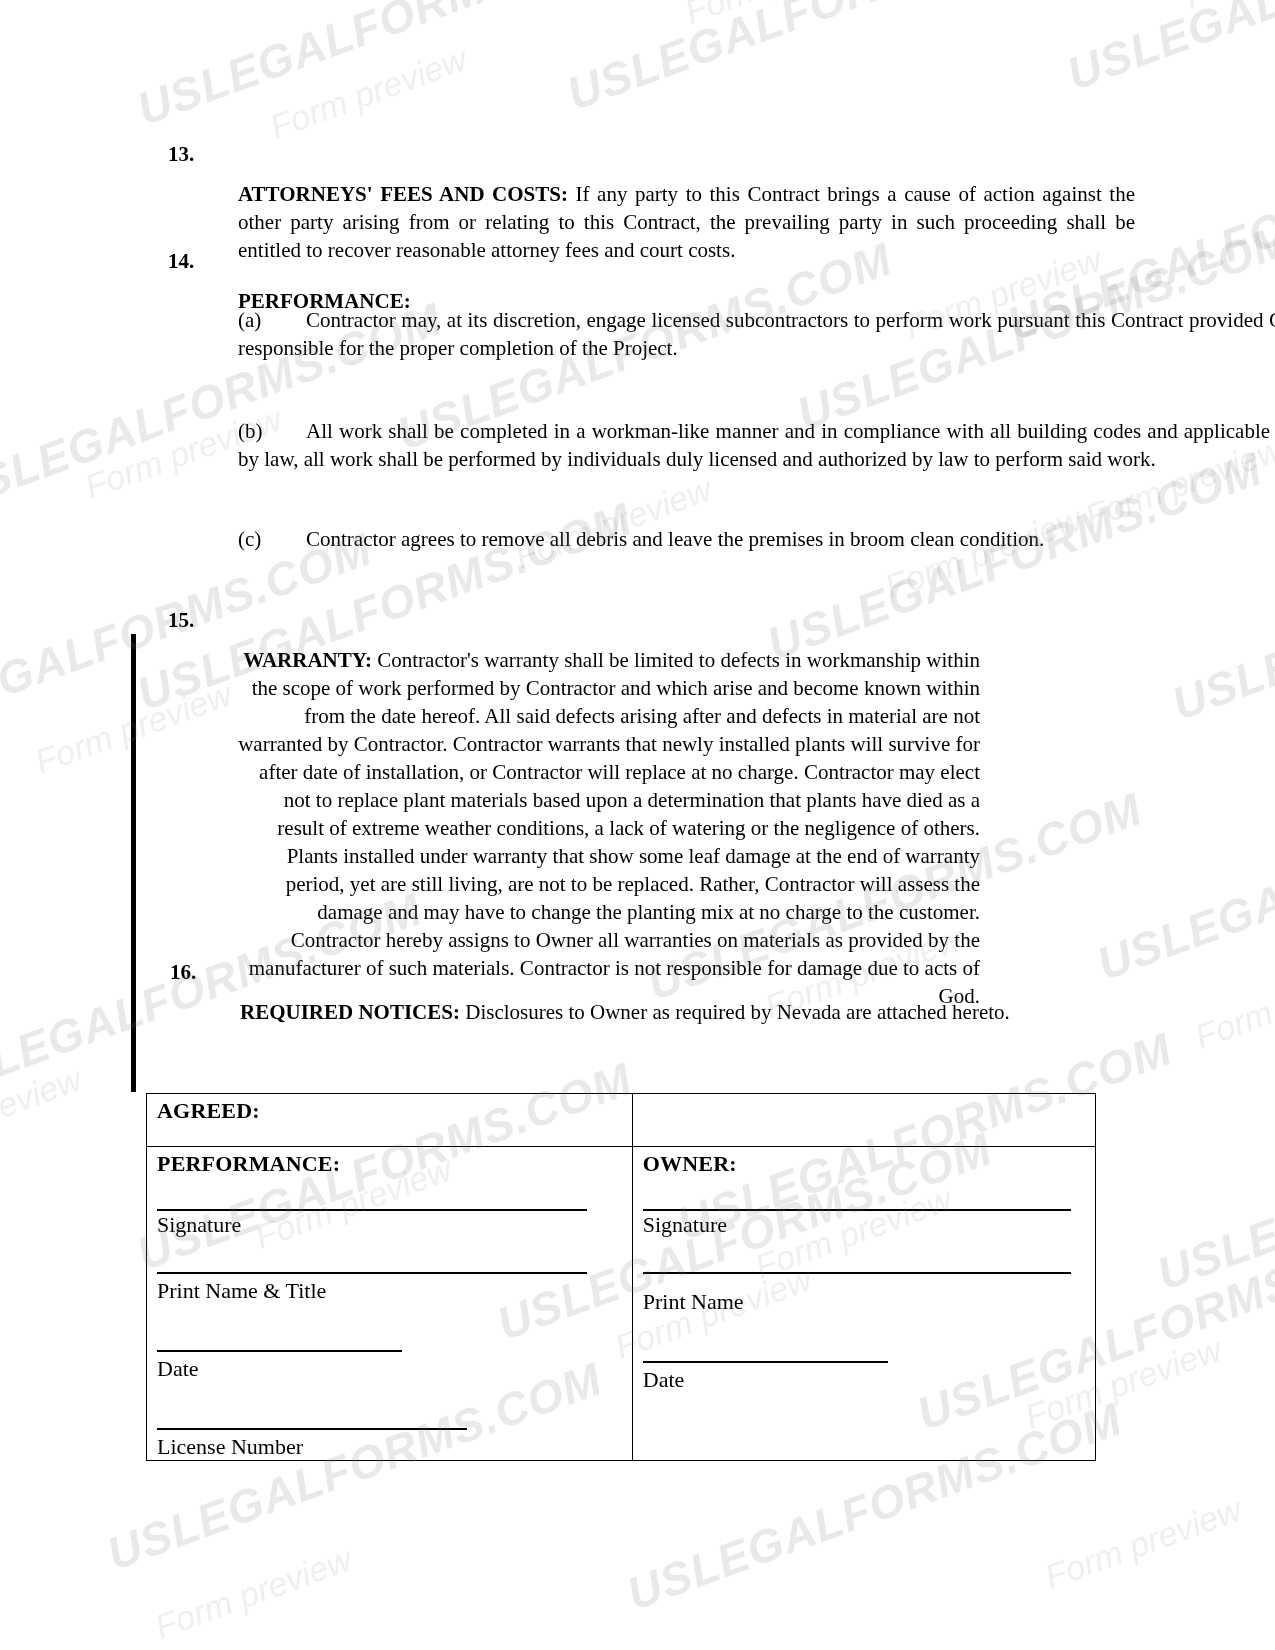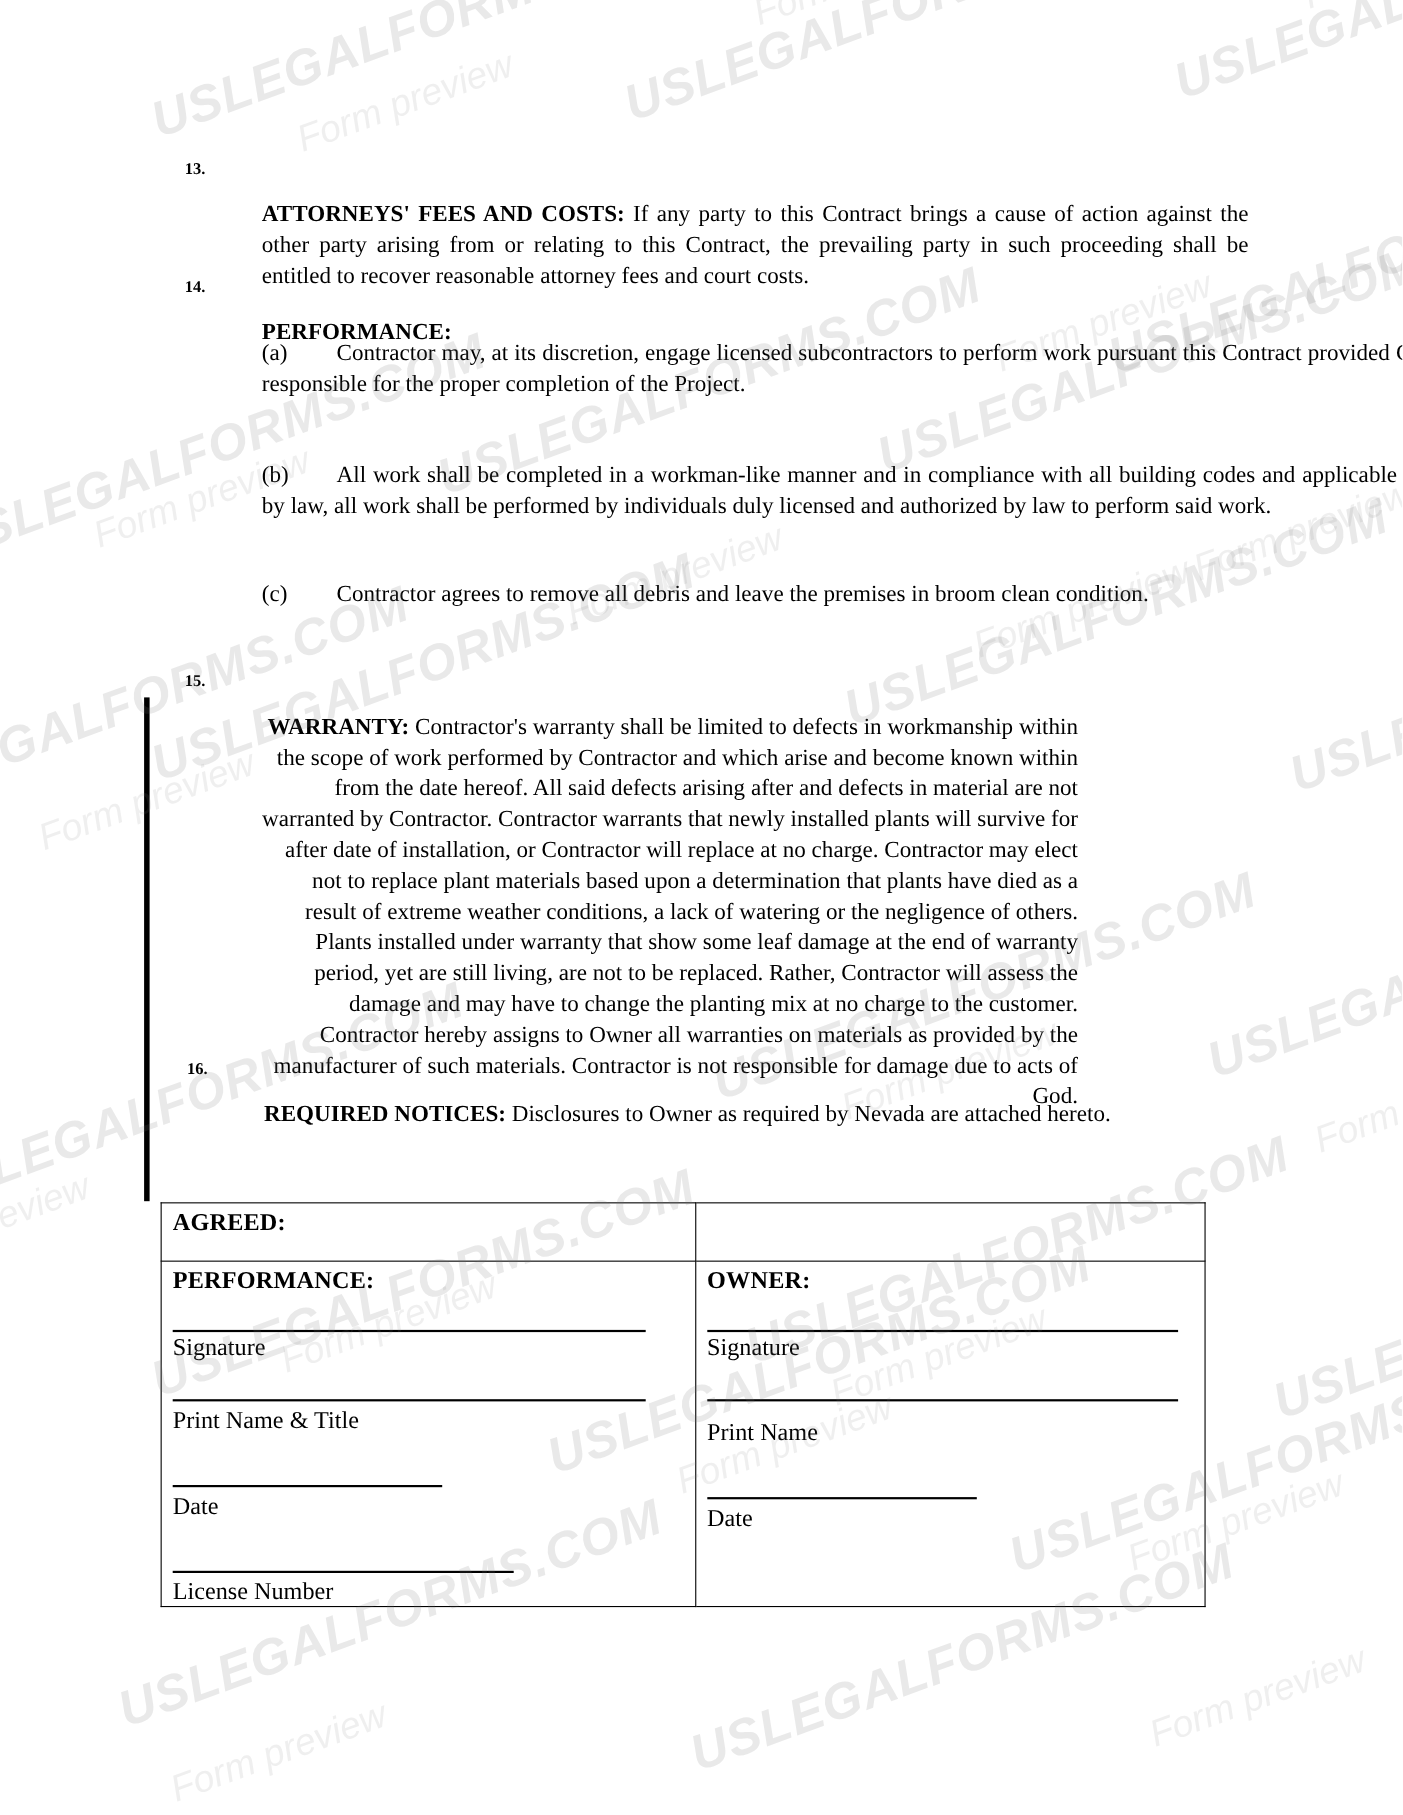--- a/index.html
+++ b/index.html
@@ -59,21 +59,21 @@
     position: relative;
     display: flex;
     margin: 0 0 0 0;
   }
   .clause-num {
     position: absolute;
     left: 168px;
     top: 0;
     width: 60px;
     font-weight: bold;
-    font-size: 15px;
+    font-size: 21px;
     line-height: 28px;
   }
   .clause-body {
     margin-left: 238px;
     margin-right: 140px;
     font-size: 21px;
     line-height: 28px;
     text-align: justify;
     margin-top: 40px;
   }

